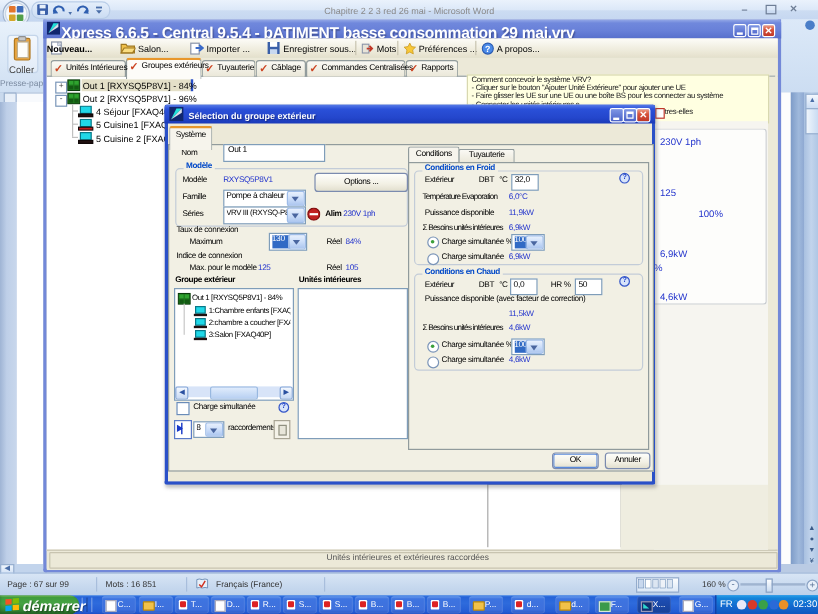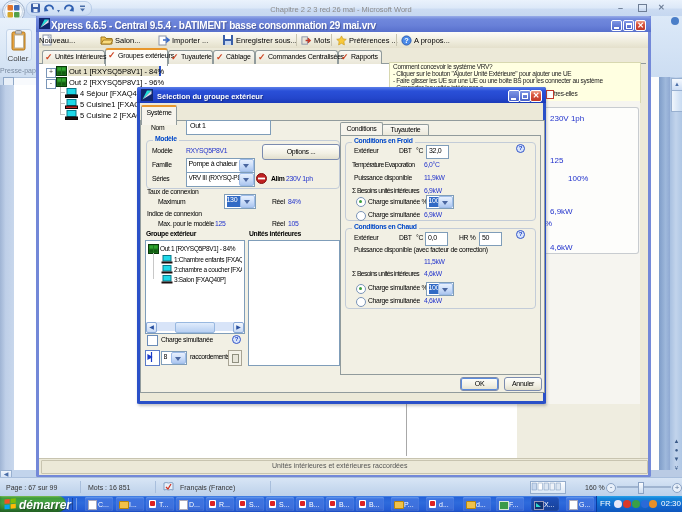--- a/index.html
+++ b/index.html
@@ -231,21 +231,21 @@
 <div class="ab" id="xw" style="left:36px;top:16px;width:609px;height:458px;
  background:#ECE9D8;border:3px solid #7388D8;border-top:none;border-radius:0 0 2px 2px;"></div>
 
 <div class="ab" style="left:36px;top:16px;width:615px;height:16px;border-radius:3px 3px 0 0;
  background:linear-gradient(#98ACE8 0%,#7088DC 20%,#6880D8 60%,#5870CC 100%);"></div>
 <svg class="ab" style="left:39px;top:18px;" width="11" height="11" viewBox="0 0 12 12">
  <rect width="12" height="12" fill="#10266E"></rect>
     <path d="M1.5 10.5 L10.5 1.5 L6 1.5 Z" fill="#20E0D8"></path>
     <path d="M1.5 10.5 L10.5 1.5 L10.5 5 Z" fill="#fff" opacity=".85"></path>
 </svg>
-<div class="ab" style="left:51px;top:20px;color:#fff;font-weight:bold;font-size:10px;letter-spacing:-0.25px;text-shadow:1px 1px 1px rgba(0,0,30,.3);">Xpress 6.6.5 - Central 9.5.4 - bATIMENT basse consommation 29 mai.vrv</div>
+<div class="ab" style="left:51px;top:20px;color:#fff;font-weight:bold;font-size:13px;letter-spacing:-0.25px;text-shadow:1px 1px 1px rgba(0,0,30,.3);">Xpress 6.6.5 - Central 9.5.4 - bATIMENT basse consommation 29 mai.vrv</div>
 <div class="ab" style="left:611px;top:20px;width:9px;height:9px;background:linear-gradient(#7E96E4,#4A62C8);border:1px solid #fff;border-radius:2px;">
     <div style="position:absolute;left:2px;bottom:1px;width:5px;height:2px;background:#fff;"></div>
   </div>
 <div class="ab" style="left:623px;top:20px;width:9px;height:9px;background:linear-gradient(#7E96E4,#4A62C8);border:1px solid #fff;border-radius:2px;">
     <div style="position:absolute;left:1.5px;top:1.5px;width:4px;height:3px;border:1px solid #fff;border-top-width:2px;"></div>
   </div>
 <div class="ab" style="left:635px;top:20px;width:9px;height:9px;background:linear-gradient(#F0A088,#D8543C 40%,#C03828);border:1px solid #fff;border-radius:2px;color:#fff;font-size:8px;font-weight:bold;text-align:center;line-height:9px;">✕</div>
 
 <div class="ab" id="xtb" style="left:39px;top:32px;width:609px;height:16px;background:linear-gradient(#FDFCF8,#ECE9D8 70%,#E4E0CC);border-bottom:1px solid #D8D4C0;"></div>
 
@@ -255,21 +255,21 @@
 <div class="ab" style="left:640px;top:64px;width:8px;height:394px;background:#ECE9D8;"></div>
 
 <div class="ab" style="left:39px;top:458px;width:609px;height:16px;background:#ECE9D8;border-top:1px solid #C8C4B0;"></div>
 <div class="ab" style="left:41px;top:460px;width:605px;height:12px;border:1px solid #C8C4B0;border-radius:1px;"></div>
 <div class="ab" style="left:272px;top:462px;color:#555;font-size:7px;">Unités intérieures et extérieures raccordées</div>
 
 <svg class="ab" style="left:42px;top:34px;" width="11" height="12" viewBox="0 0 11 12">
     <rect x="1" y="1" width="8" height="10" fill="#fff" stroke="#8A94A8"></rect>
     <path d="M6 1 l3 3 -3 0 z" fill="#D8E0EC" stroke="#8A94A8" stroke-width=".5"></path>
   </svg>
-<div class="ab" style="left:39px;top:36px;font-size:7.5px;">Nouveau...</div>
+<div class="ab" style="left:39px;top:36px;font-size:7.5px;font-weight:bold;">Nouveau...</div>
 <svg class="ab" style="left:100px;top:34px;" width="13" height="12" viewBox="0 0 13 12">
     <path d="M1 10 L1 3 L5 3 L6 4.5 L12 4.5 L12 10 Z" fill="#F0C14A" stroke="#A07820"></path>
     <path d="M1 10 L3.5 6 L13 6 L10.5 10 Z" fill="#FADC7E" stroke="#A07820"></path>
   </svg>
 <div class="ab" style="left:115px;top:36px;font-size:7.5px;">Salon...</div>
 <svg class="ab" style="left:158px;top:34px;" width="12" height="12" viewBox="0 0 12 12">
     <rect x="1" y="2" width="7" height="9" fill="#fff" stroke="#8A94A8"></rect>
     <path d="M5 6 l6 0 m-3 -2.5 l3 2.5 -3 2.5" fill="none" stroke="#3A6AC8" stroke-width="1.5"></path>
   </svg>
 <div class="ab" style="left:172px;top:36px;font-size:7.5px;">Importer ...</div>
@@ -365,21 +365,21 @@
 <div class="ab" style="left:393px;top:70px;font-size:6.5px;letter-spacing:-0.3px;color:#222;">- Cliquer sur le bouton  "Ajouter Unité Extérieure" pour ajouter une UE</div>
 <div class="ab" style="left:393px;top:77px;font-size:6.5px;letter-spacing:-0.3px;color:#222;">- Faire glisser les UE sur une UE ou une boîte BS pour les connecter au système</div>
 <div class="ab" style="left:393px;top:84px;font-size:6.5px;letter-spacing:-0.3px;color:#222;">- Connecter les unités intérieures e</div>
 <div class="ab" style="left:546px;top:90px;width:6px;height:7px;background:#fff;border:1px solid #C03828;"></div>
 <div class="ab" style="left:554px;top:90px;font-size:6.5px;letter-spacing:-0.3px;color:#222;">tres-elles</div>
 
 <div class="ab" style="left:545px;top:101px;width:95px;height:357px;background:#F6F5F0;"></div>
 <div class="ab" style="left:545px;top:107px;width:93px;height:145px;background:#FDFDFB;border:1px solid #C8CCD0;border-left:none;border-radius:0 3px 3px 0;"></div>
 <div class="ab blue" style="left:550px;top:114px;font-size:8px;">230V 1ph</div>
 <div class="ab blue" style="left:550px;top:156px;font-size:8px;">125</div>
-<div class="ab blue" style="left:568px;top:174px;font-size:8px;">100%</div>
+<div class="ab blue" style="left:582px;top:174px;font-size:8px;">100%</div>
 <div class="ab blue" style="left:550px;top:207px;font-size:8px;">6,9kW</div>
 <div class="ab blue" style="left:545px;top:219px;font-size:8px;">%</div>
 <div class="ab blue" style="left:550px;top:243px;font-size:8px;">4,6kW</div>
 
 <div class="ab" style="left:341px;top:404px;width:60px;height:51px;background:#fff;"></div>
 <div class="ab" style="left:406px;top:403px;width:110px;height:52px;background:#fff;border:1px solid #A8A8A8;border-bottom:none;"></div>
 <div class="ab" style="left:517px;top:404px;width:123px;height:54px;background:#EFEDE0;"></div>
 
 <div style="font-size:6.8px;letter-spacing:-0.3px;">
 

